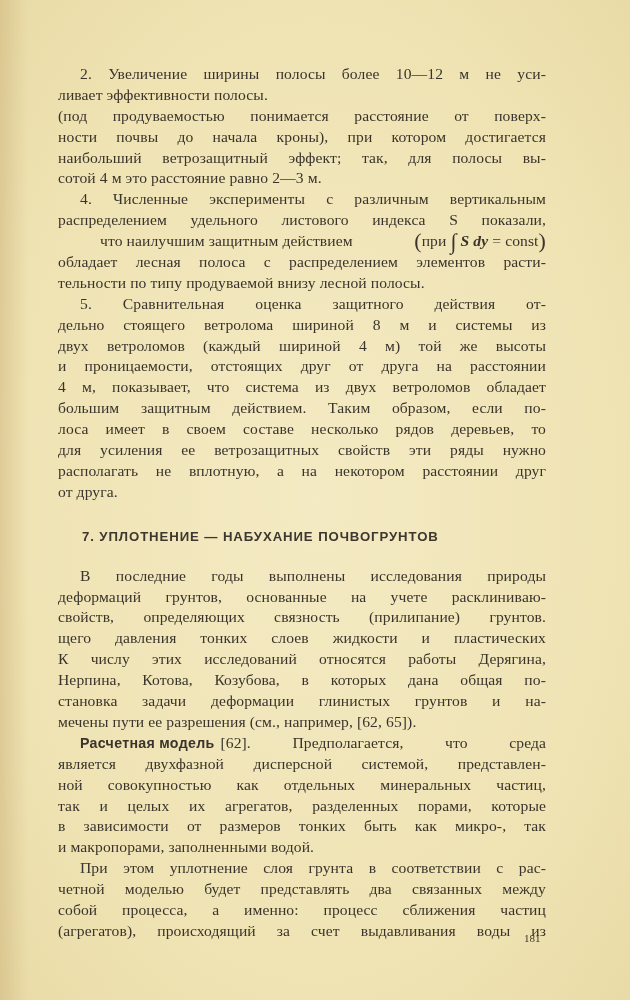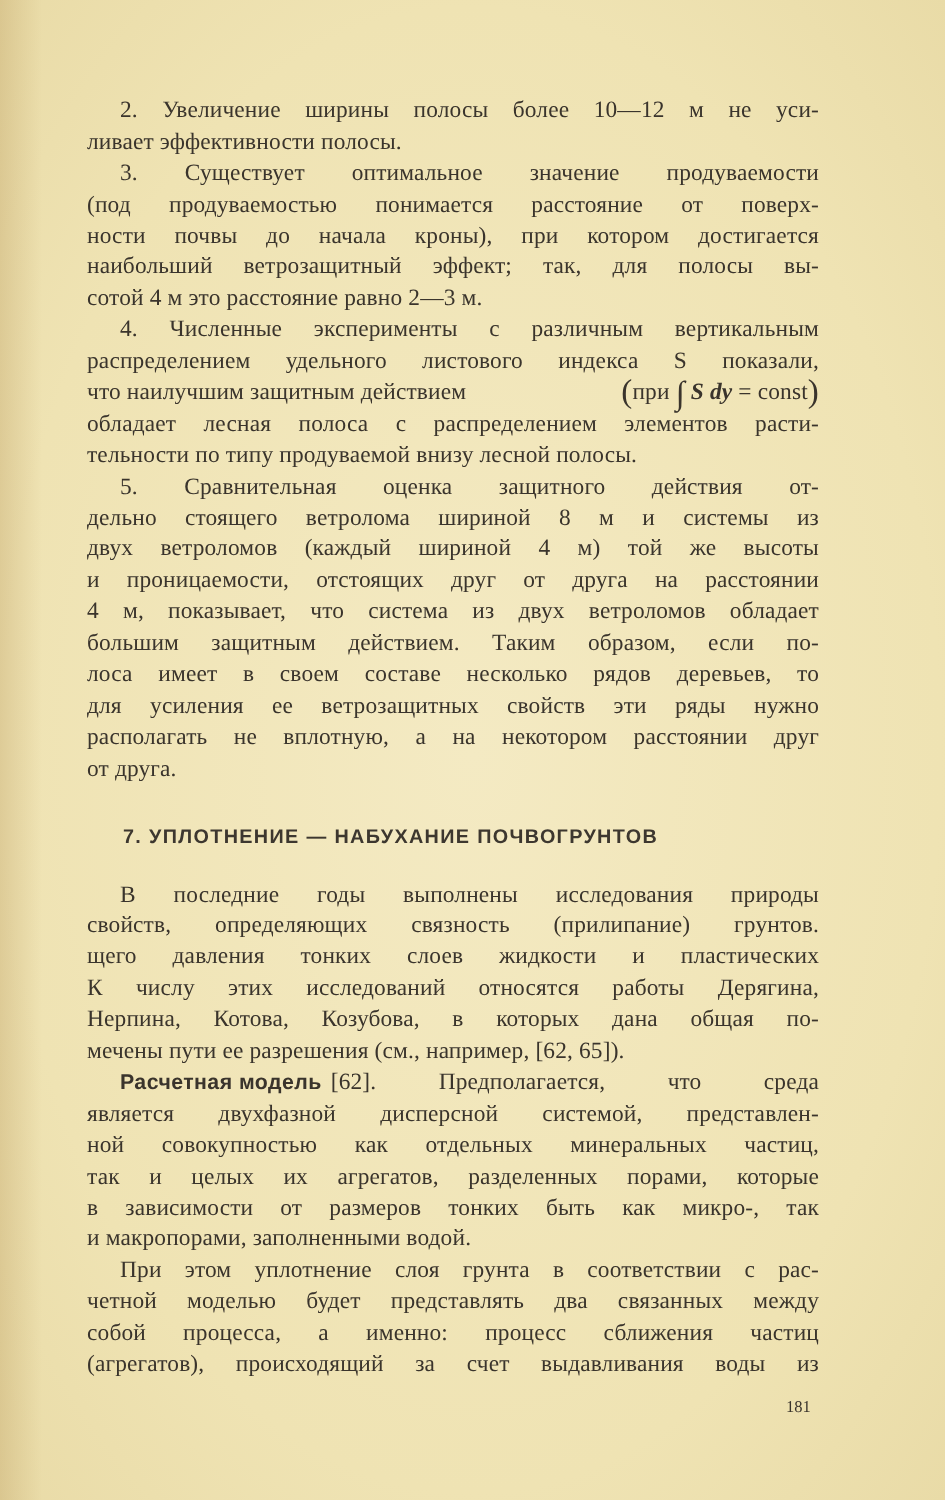--- a/index.html
+++ b/index.html
@@ -81,33 +81,32 @@
 <body>
 
 <div class="page">
 
   <div>
     <div class="line indent">2. Увеличение ширины полосы более 10—12 м не уси-</div>
     <div class="line last">ливает эффективности полосы.</div>
   </div>
 
   <div>
-    <div class="line indent">3. Существует оптимальное значение продуваемости</div>
     <div class="line">(под продуваемостью понимается расстояние от поверх-</div>
     <div class="line">ности почвы до начала кроны), при котором достигается</div>
     <div class="line">наибольший ветрозащитный эффект; так, для полосы вы-</div>
     <div class="line last">сотой 4 м это расстояние равно 2—3 м.</div>
   </div>
 
   <div>
     <div class="line indent">4. Численные эксперименты с различным вертикальным</div>
     <div class="line">
       <span>распределением удельного листового индекса S показали,</span>
     </div>
-    <div class="line" style="text-align:left;text-align-last:left;display:flex;justify-content:space-between;">
+    <div class="line" style="text-align:left;text-align-last:left;display:flex;justify-content:space-between;margin-left:42px;">
       <span>что наилучшим защитным действием</span>
       <span>
         <span class="paren">(</span><span>при </span>
         <span class="integral">∫</span><span class="it"> S dy</span><span> = const</span><span class="paren">)</span>
       </span>
     </div>
     <div class="line">обладает лесная полоса с распределением элементов расти-</div>
     <div class="line last">тельности по типу продуваемой внизу лесной полосы.</div>
   </div>
 
@@ -121,24 +120,26 @@
     <div class="line">лоса имеет в своем составе несколько рядов деревьев, то</div>
     <div class="line">для усиления ее ветрозащитных свойств эти ряды нужно</div>
     <div class="line">располагать не вплотную, а на некотором расстоянии друг</div>
     <div class="line last">от друга.</div>
   </div>
 
   <div class="heading">7. УПЛОТНЕНИЕ — НАБУХАНИЕ ПОЧВОГРУНТОВ</div>
 
   <div>
     <div class="line indent">В последние годы выполнены исследования природы</div>
+    <div class="line">деформаций грунтов, основанные на учете расклинивaю-</div>
     <div class="line">свойств, определяющих связность (прилипание) грунтов.</div>
     <div class="line">щего давления тонких слоев жидкости и пластических</div>
     <div class="line">К числу этих исследований относятся работы Дерягина,</div>
     <div class="line">Нерпина, Котова, Козубова, в которых дана общая по-</div>
+    <div class="line">становка задачи деформации глинистых грунтов и на-</div>
     <div class="line last">мечены пути ее разрешения (см., например, [62, 65]).</div>
   </div>
 
   <div>
     <div class="line indent" style="display:flex;justify-content:space-between;text-align-last:left;">
       <span class="bold">Расчетная модель</span>
       <span style="flex:1;text-align:justify;text-align-last:justify;padding-left:6px;"> [62]. Предполагается, что среда</span>
     </div>
     <div class="line">является двухфазной дисперсной системой, представлен-</div>
     <div class="line">ной совокупностью как отдельных минеральных частиц,</div>

